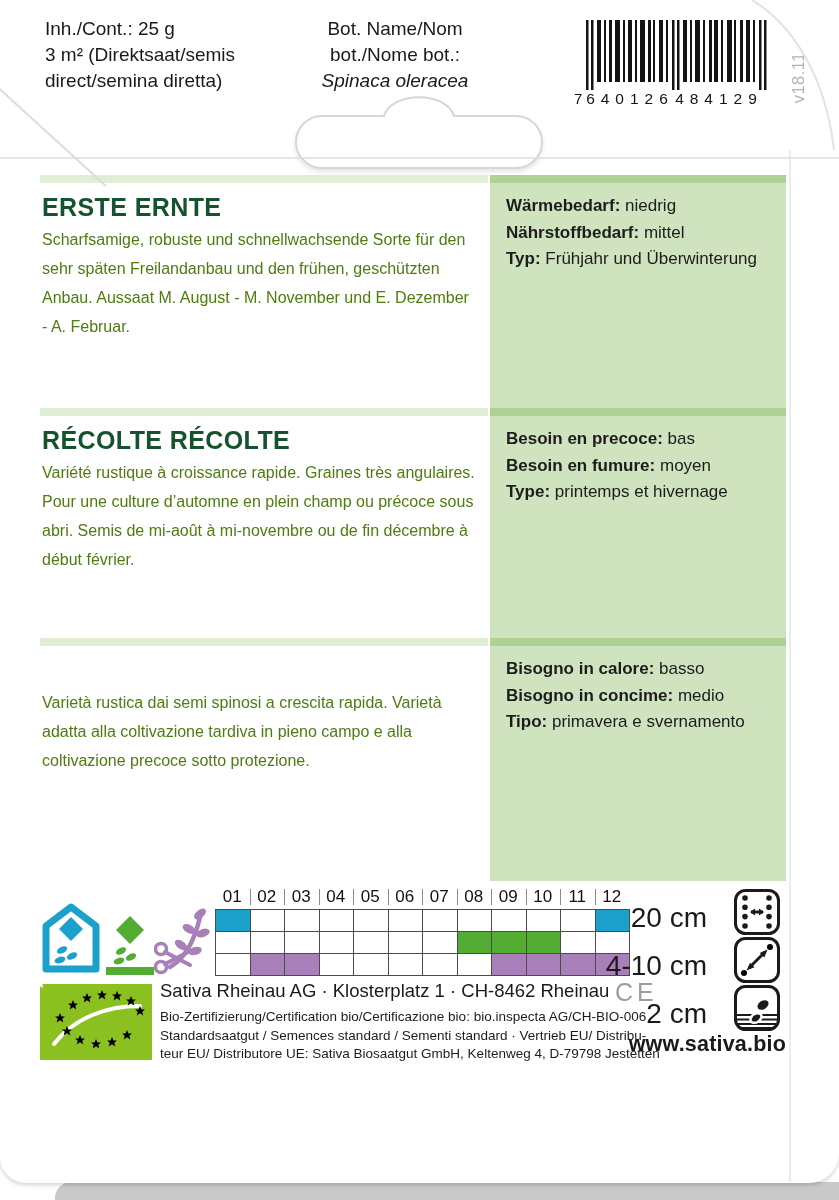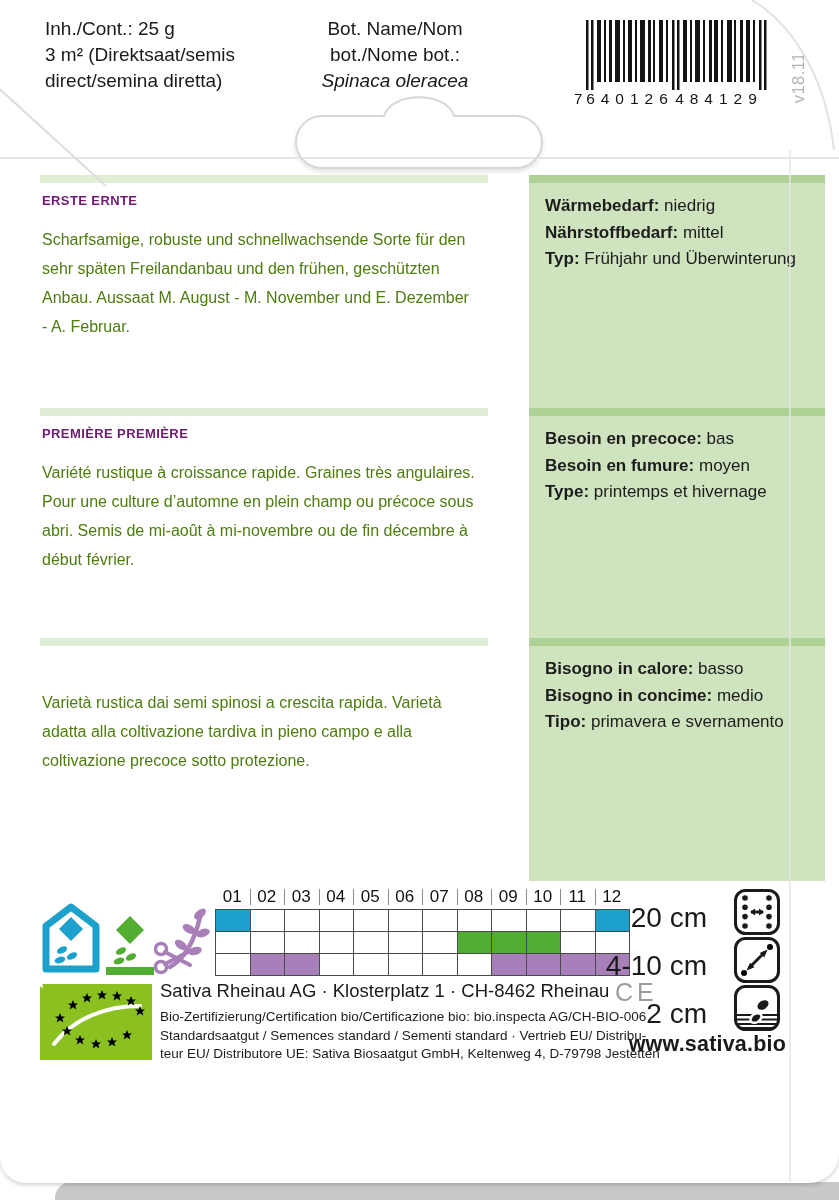--- a/index.html
+++ b/index.html
@@ -19,26 +19,26 @@
   .hdr-left{position:absolute;left:45px;top:16px;width:278px;font-size:19px;line-height:26px;}
   .hdr-bot{position:absolute;left:282px;top:16px;width:226px;text-align:center;font-size:19px;line-height:26px;}
   .hdr-bot .botname{font-style:italic;}
   .barcode{position:absolute;left:572px;top:18px;width:205px;height:92px;}
   .version{position:absolute;left:789px;top:52px;color:#b3b3b3;font-size:16.5px;
            writing-mode:vertical-rl;transform:rotate(180deg);letter-spacing:.5px;}
   .hanghole{position:absolute;left:292px;top:96px;filter:drop-shadow(0 3px 2px rgba(0,0,0,.10));}
 
   
   .main{position:absolute;left:0;top:175px;width:839px;height:706px;}
-  .rightcol{position:absolute;left:490px;top:0;width:296px;height:706px;background:#cfe3bf;margin-left:39px;}
+  .rightcol{position:absolute;left:490px;top:0;width:296px;height:706px;background:#cfe3bf;}
   .divider-l{position:absolute;left:40px;width:448px;height:8px;background:#dfeed4;}
   .divider-r{position:absolute;left:0;width:296px;height:8px;background:#aed295;}
   .d1{top:0}.d2{top:233px}.d3{top:463px}
-  .sec-title{position:absolute;left:42px;width:440px;font-size:13px;font-weight:bold;
-             color:#701a75;letter-spacing:.4px;}
+  .sec-title{position:absolute;left:42px;width:440px;font-size:25px;font-weight:bold;
+             color:#14532d;letter-spacing:.4px;}
   .t1{top:18px}.t2{top:251px}.t3{top:481px}
   .sec-body{position:absolute;left:42px;width:436px;font-size:16px;line-height:29px;color:#4d7c0f;}
   .b1{top:50px}.b2{top:283px}.b3{top:513px}
   .spec-block{position:absolute;left:16px;width:268px;font-size:17px;line-height:26.5px;color:#1c1c1c;}
   .p1{top:18px}.p2{top:251px}.p3{top:481px}
   .spec-block b{font-weight:bold;}
 
   
   .cal-month-row{position:absolute;left:215px;top:886px;display:grid;grid-template-columns:repeat(12,34.5px);height:22px;}
   .cal-m{position:relative;text-align:center;font-size:17px;color:#111;line-height:22px;}
@@ -159,21 +159,21 @@
           <div><b>Tipo:</b> <span>primavera e svernamento</span></div>
         </div>
       </div>
 
       <div class="divider-l d1"></div>
       <div class="divider-l d2"></div>
       <div class="divider-l d3"></div>
 
       <div class="sec-title t1">ERSTE ERNTE</div>
       <div class="sec-body  b1">Scharfsamige, robuste und schnellwachsende Sorte für den sehr späten Freilandanbau und den frühen, geschützten Anbau. Aussaat M. August - M. November und E. Dezember - A. Februar.</div>
-      <div class="sec-title t2">PREMIÈRE PREMIÈRE</div>
+      <div class="sec-title t2">RÉCOLTE RÉCOLTE</div>
       <div class="sec-body  b2">Variété rustique à croissance rapide. Graines très angulaires. Pour une culture d’automne en plein champ ou précoce sous abri. Semis de mi-août à mi-novembre ou de fin décembre à début février.</div>
       <div class="sec-body  b3">Varietà rustica dai semi spinosi a crescita rapida. Varietà adatta alla coltivazione tardiva in pieno campo e alla coltivazione precoce sotto protezione.</div>
     </div>
 
     <div class="legend-icons">
       <svg class="li li1" width="58" height="72" viewBox="0 0 58 72">
         <path d="M29,4 L54,23 L54,66 L4,66 L4,23 Z" fill="none" stroke="#1ba1cb" stroke-width="7" stroke-linejoin="round"></path>
         <path d="M29,14 L41,26 L29,38 L17,26 Z" fill="#1ba1cb"></path>
         <ellipse cx="20" cy="47" rx="5.5" ry="3.2" fill="#1ba1cb" transform="rotate(-28 20 47)"></ellipse>
         <ellipse cx="30" cy="53" rx="5.5" ry="3.2" fill="#1ba1cb" transform="rotate(-28 30 53)"></ellipse>

